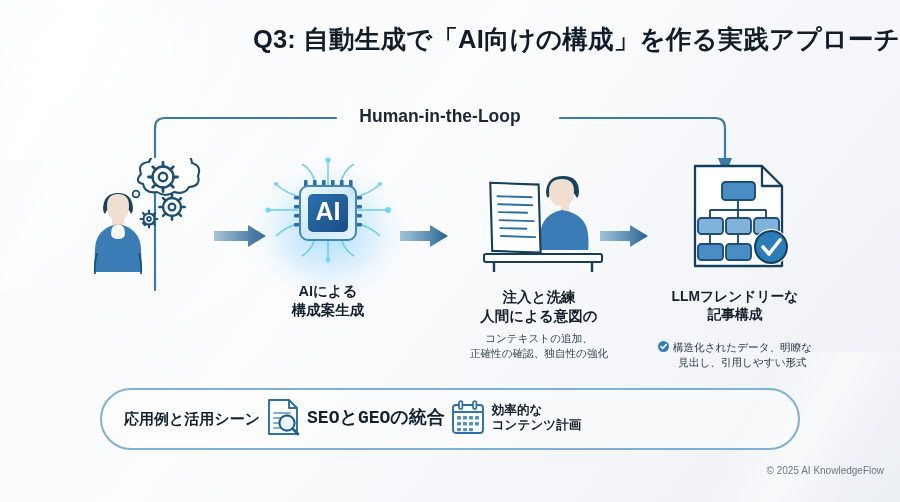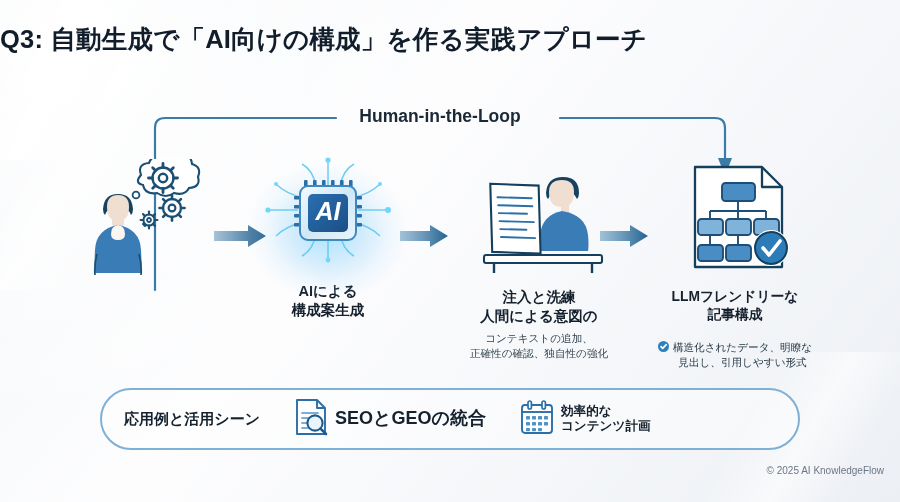--- a/index.html
+++ b/index.html
@@ -18,38 +18,38 @@
   .streak.a { left:-60px; top:-40px; width:260px; height:200px;
     background:linear-gradient(116deg, rgba(255,255,255,0) 30%, rgba(255,255,255,.95) 48%, rgba(255,255,255,0) 66%); }
   .streak.b { left:-30px; top:30px; width:200px; height:260px;
     background:linear-gradient(120deg, rgba(255,255,255,0) 38%, rgba(255,255,255,.7) 52%, rgba(255,255,255,0) 70%); }
   .streak.c { right:-40px; bottom:-30px; width:240px; height:180px;
     background:linear-gradient(300deg, rgba(255,255,255,0) 35%, rgba(255,255,255,.6) 55%, rgba(255,255,255,0) 75%); }
 
   
   .title {
     position:absolute; top:22px; left:0; width:900px;
-    text-align:left;
+    text-align:right;
     font-size:25.5px; font-weight:bold; letter-spacing:.2px;
     color:#111d2b;
     white-space:nowrap;
   }
 
   
   #loop-svg { position:absolute; left:0; top:0; width:900px; height:502px; pointer-events:none; }
   .loop-label {
     position:absolute; top:106px; left:0; width:880px; text-align:center;
     font-size:17.5px; font-weight:bold; color:#1b2836;
   }
   .loop-label span { background:transparent; padding:0 10px; }
 
   
   .pipeline { position:absolute; top:152px; left:0; width:900px; height:215px; }
   .step { position:absolute; text-align:center; }
-  .art { position:relative; height:118px; display:flex; align-items:center; justify-content:center;font-style:italic; }
+  .art { position:relative; height:118px; display:flex; align-items:flex-start; justify-content:center; }
   .cap  { font-size:14.5px; font-weight:bold; line-height:1.28; color:#15202d; margin-top:12px; }
   .cap.sm { font-size:13.8px; }
   .sub  { font-size:10.6px; line-height:1.38; color:#31424f; margin-top:6px; }
   .subchk { font-size:10.6px; line-height:1.38; color:#1f3240; margin-top:17px;
     display:flex; gap:4px; justify-content:center; align-items:flex-start; }
   .subchk .ck { flex:0 0 auto; margin-top:1px; }
 
   
   .step.s1 { left:78px;  top:6px;  width:130px; }
   .step.s2 { left:258px; top:0px;  width:140px; }
@@ -69,21 +69,21 @@
   .arrow svg { display:block; }
   .arrow.a1 { left:214px; top:73px; width:52px; }
   .arrow.a2 { left:400px; top:73px; width:48px; }
   .arrow.a3 { left:600px; top:73px; width:48px; }
 
   
   .appbar {
     position:absolute; left:100px; top:388px; width:700px; height:62px;
     border:2px solid #7fb0d6; border-radius:31px;
     background:rgba(255,255,255,.42);
-    display:flex; align-items:center; padding:0 22px; gap:28px;
+    display:flex; align-items:center; padding:0 22px; gap:0;font-family:Liberation Mono, monospace;
   }
   .appbar-title { font-size:15px; font-weight:bold; color:#14212e; white-space:nowrap; }
   .chip { display:flex; align-items:center; gap:7px; }
   .chip-label { font-size:18px; font-weight:bold; color:#14212e; line-height:1.22; white-space:nowrap; }
   .chip-label.two { font-size:12.6px; }
 
   .footer {
     position:absolute; right:16px; bottom:26px;
     font-size:10px; color:#6b7785;
   }

